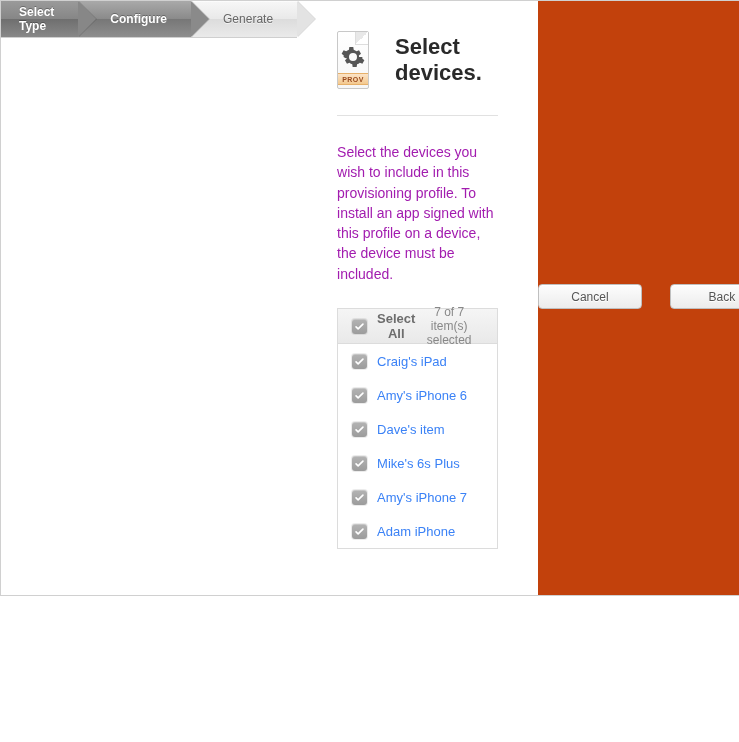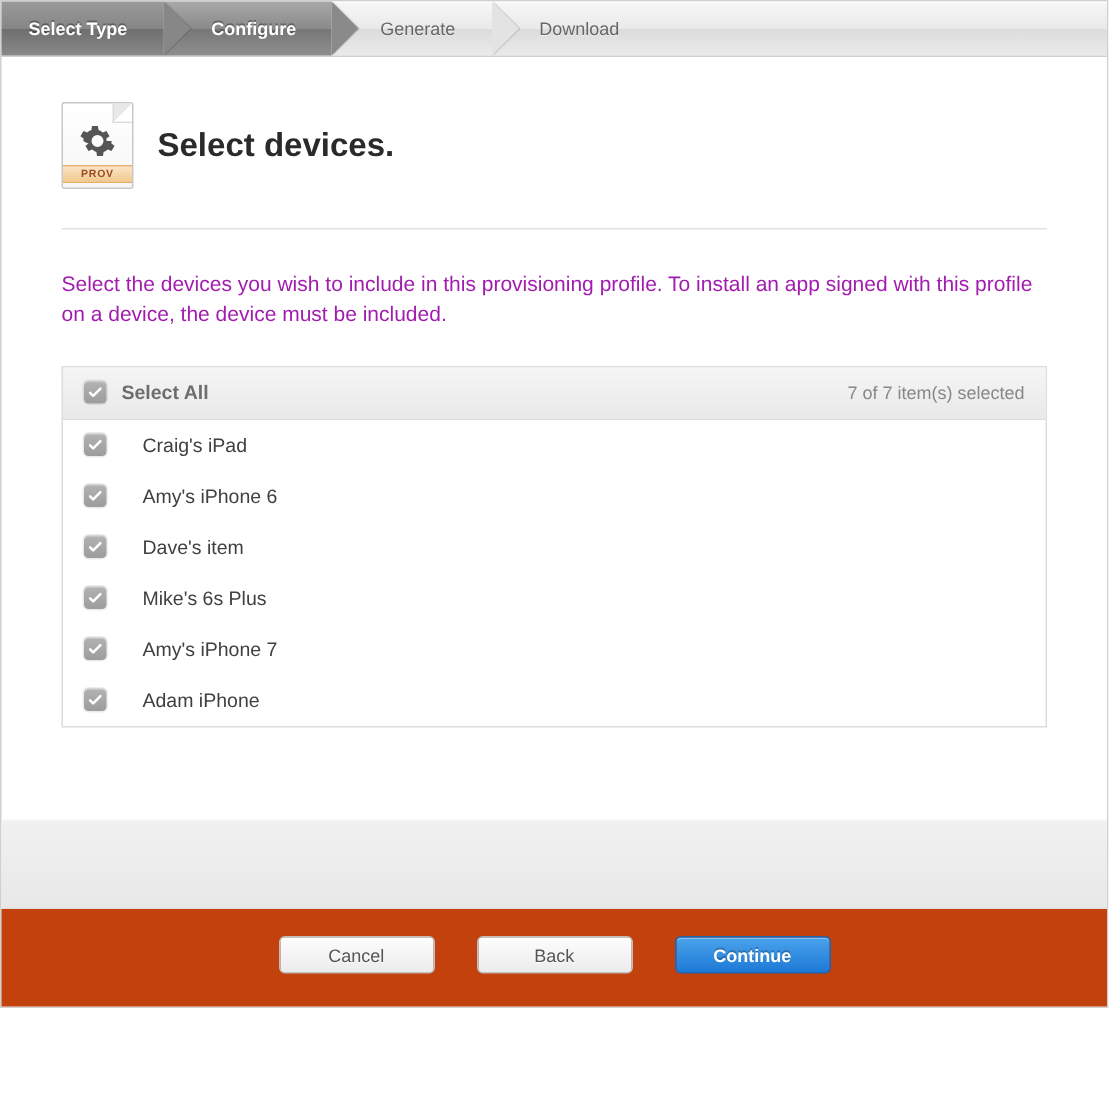--- a/index.html
+++ b/index.html
@@ -1,50 +1,50 @@
 <!DOCTYPE html>
 <html><head>
 <meta charset="utf-8">
 <style>
   html,body{margin:0;padding:0;font-family:"Lucida Grande","Helvetica Neue",Helvetica,Arial,sans-serif;font-size:13px;color:#333;background:#fff;}
-  .window{width:739px;height:672px;box-sizing:border-box;background:#fff;display:flex;flex-direction:column;border:1px solid #d0d0d0;}
+  .window{width:739px;height:596px;box-sizing:border-box;background:#fff;display:flex;flex-direction:row;border:1px solid #d0d0d0;}
 
   
   .steps{height:36px;display:flex;align-items:stretch;background:linear-gradient(#f7f7f7,#e9e9e9 50%,#dcdcdc 51%,#eaeaea);border-bottom:1px solid #cfcfcf;box-shadow:inset 0 1px 0 rgba(255,255,255,.6);}
   .step{position:relative;display:flex;align-items:center;padding:0 24px 0 32px;font-size:12px;color:#666;text-shadow:0 1px 0 rgba(255,255,255,.6);}
   .step:first-child{padding-left:18px;}
   .step .arrow{position:absolute;right:-18px;top:0;bottom:0;width:0;height:0;border-top:18px solid transparent;border-bottom:18px solid transparent;border-left:18px solid #e3e3e3;filter:drop-shadow(1px 0 0 rgba(0,0,0,.15));z-index:2;}
   .step:first-child .arrow{border-left-color:#878787;}
   .step.active{background:linear-gradient(#a9a9a9,#8a8a8a 50%,#777 51%,#8e8e8e);}
   .step.active .arrow{border-left-color:#8a8a8a;}
   .step:first-child{background:linear-gradient(#9a9a9a,#868686 50%,#6f6f6f 51%,#888);}
   .step:first-child,.step.active{color:#fff;text-shadow:0 -1px 0 rgba(0,0,0,.3);}
   .step:first-child span,.step.active span{font-weight:bold;}
 
   
   .content{flex:1;padding:30px 40px 0 40px;box-sizing:border-box;}
 
-  .header-row{display:flex;align-items:center;gap:16px;padding:0 0 26px 0;}
+  .header-row{display:flex;align-items:center;gap:26px;padding:0 0 26px 0;}
   .prov-icon{width:48px;height:58px;border:1px solid #c8c8c8;border-radius:2px;background:linear-gradient(#fff,#f6f6f6);position:relative;display:flex;flex-direction:column;align-items:center;justify-content:flex-end;padding-bottom:3px;box-sizing:border-box;}
   .prov-icon:before{content:"";position:absolute;top:0;right:0;width:12px;height:12px;background:linear-gradient(135deg,#e8e8e8 50%,#fff 50%);border-left:1px solid #ddd;border-bottom:1px solid #ddd;}
   .prov-icon svg{width:24px;height:24px;margin-bottom:4px;}
   .prov-band{font-size:7px;letter-spacing:.5px;color:#9a4b20;font-weight:bold;background:linear-gradient(#fbe3c6,#f3c98f);border-top:1px solid #e6b06a;border-bottom:1px solid #e6b06a;width:100%;text-align:center;padding:2px 0 1px;}
   .page-title{font-size:22px;font-weight:bold;color:#2a2a2a;}
 
   hr.sep{border:none;border-top:1px solid #e1e1e1;margin:0;}
 
   .instructions{font-size:14px;color:#a21caf;line-height:1.45;padding:26px 0 24px;}
 
   
   .list{border:1px solid #dcdcdc;text-align:center;}
   .list-header{display:flex;align-items:center;background:linear-gradient(#f5f5f5,#e9e9e9);border-bottom:1px solid #dcdcdc;height:34px;padding:0 14px;}
   .list-header .lbl{font-weight:bold;color:#6d6d6d;margin-left:10px;}
   .list-header .count{margin-left:auto;color:#888;font-size:12px;}
   .list-row{display:flex;align-items:center;height:34px;padding:0 14px;}
-  .list-row .lbl{margin-left:24px;color:#404040;}
+  .list-row .lbl{margin-left:10px;color:#3b82f6;}
 
   .chk{width:15px;height:15px;border-radius:3px;background:linear-gradient(#b3b3b3,#9c9c9c);box-shadow:inset 0 1px 0 rgba(255,255,255,.25),0 0 0 1px rgba(0,0,0,.08);display:flex;align-items:center;justify-content:center;flex-shrink:0;color:#fff;}
   .chk svg{width:11px;height:11px;display:block;}
 
   
   .footer-band{height:60px;background:linear-gradient(#f1f1f1,#e8e8e8);box-shadow:inset 0 1px 0 rgba(255,255,255,.7),0 -1px 0 #e0e0e0 inset;}
   .action-bar{display:flex;align-items:center;justify-content:center;gap:28px;padding:18px 0 22px;background:#c2410c;}
   .btn{min-width:104px;height:25px;border-radius:4px;font-size:12px;text-align:center;line-height:24px;box-sizing:border-box;cursor:default;}
   .btn-default{background:linear-gradient(#fdfdfd,#ececec);border:1px solid #bfbfbf;color:#555;text-shadow:0 1px 0 #fff;box-shadow:inset 0 1px 0 rgba(255,255,255,.8);}
   .btn-primary{background:linear-gradient(#4aa3ec,#1e79d6);border:1px solid #1d65b6;color:#fff;font-weight:bold;text-shadow:0 -1px 0 rgba(0,0,0,.25);box-shadow:inset 0 1px 0 rgba(255,255,255,.35);}
@@ -60,23 +60,20 @@
       <span>Select Type</span>
       <span class="arrow"></span>
     </div>
     <div class="step active">
       <span>Configure</span>
       <span class="arrow"></span>
     </div>
     <div class="step">
       <span>Generate</span>
       <span class="arrow"></span>
-    </div>
-    <div class="step">
-      <span>Download</span>
     </div>
   </div>
 
   <div class="content">
 
     <div class="header-row">
       <div class="prov-icon">
         <svg viewBox="0 0 24 24">
           <path fill="#555" d="M12 8a4 4 0 1 0 0 8 4 4 0 0 0 0-8zm9.4 4c0 .6-.05 1.1-.14 1.6l2.1 1.6-2 3.5-2.5-1a8 8 0 0 1-2.8 1.6l-.4 2.7h-4l-.4-2.7a8 8 0 0 1-2.8-1.6l-2.5 1-2-3.5 2.1-1.6A8.6 8.6 0 0 1 2.6 12c0-.6.05-1.1.14-1.6L.64 8.8l2-3.5 2.5 1a8 8 0 0 1 2.8-1.6L8.3 2h4l.4 2.7a8 8 0 0 1 2.8 1.6l2.5-1 2 3.5-2.1 1.6c.09.5.14 1 .14 1.6z"></path>
         </svg>

